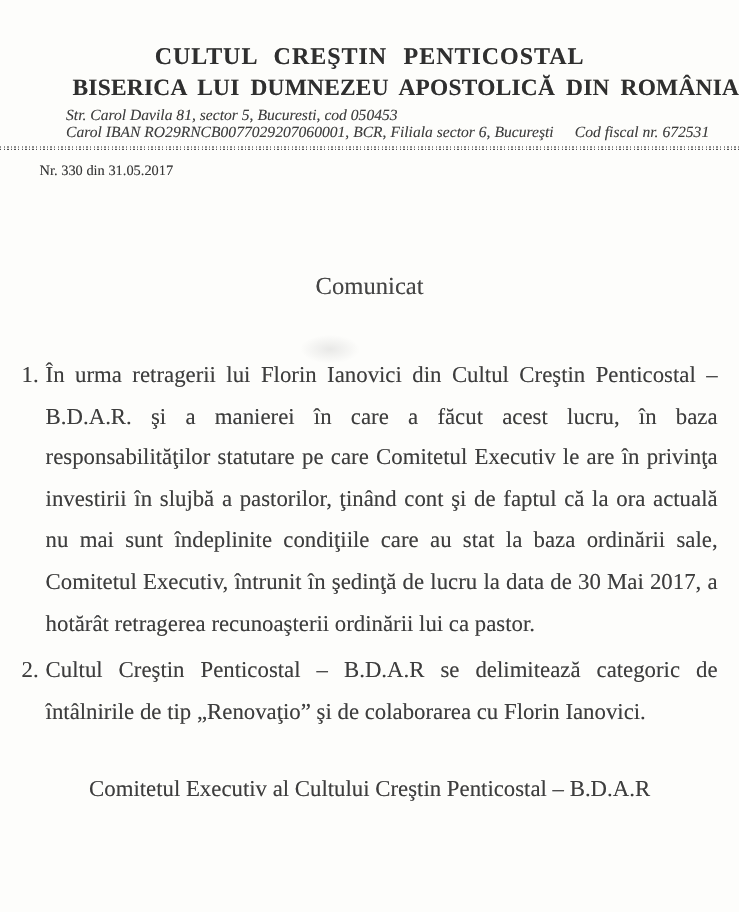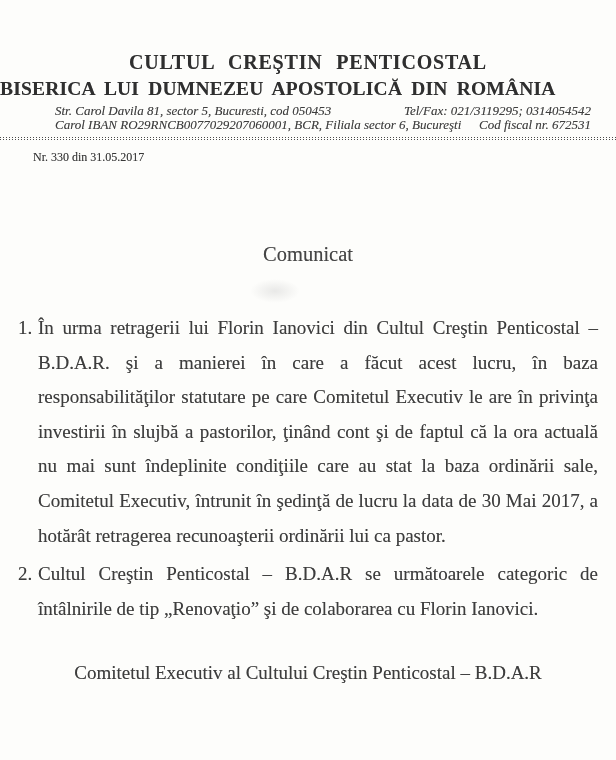--- a/index.html
+++ b/index.html
@@ -11,31 +11,31 @@
     overflow: hidden;
   }
   .page {
     position: relative;
     width: 616px; height: 760px;
     background: #fdfdfb;
     overflow: hidden;
     text-shadow: 0 0 0.5px rgba(70,70,70,0.45);
   }
   
-  .letterhead { padding-top: 49px; }
+  .letterhead { padding-top: 34px; }
   .org1 {
     text-align: center;
     font-size: 20px; font-weight: bold;
     letter-spacing: 0.8px; word-spacing: 8px;
     color: #2f2f2f;
     line-height: 26px;
     white-space: nowrap;
   }
   .org2 {
-    text-align: left;
+    text-align: right;
     font-size: 19.5px; font-weight: bold;
     letter-spacing: 0.2px; word-spacing: 4px;
     color: #2f2f2f;
     line-height: 27px;
     white-space: nowrap;
   }
   .info { margin: 2px 25px 0 55px; font-style: italic; font-size: 13px; color: #3f3f3f; }
   .info-row { display: flex; justify-content: space-between; line-height: 14px; white-space: nowrap; }
   
   .dotted-separator {
@@ -80,21 +80,20 @@
 <body>
 
 <div class="page">
 
   <header class="letterhead">
     <div class="org1">CULTUL  CREŞTIN  PENTICOSTAL</div>
     <div class="org2">BISERICA LUI  DUMNEZEU  APOSTOLICĂ  DIN  ROMÂNIA</div>
     <div class="info">
       <div class="info-row">
         <span>Str. Carol Davila 81, sector 5, Bucuresti, cod 050453</span>
-        <span>Tel/Fax: 021/3119295; 0314054542</span>
       </div>
       <div class="info-row">
         <span>Carol  IBAN  RO29RNCB0077029207060001, BCR, Filiala sector 6, Bucureşti</span>
         <span>Cod  fiscal  nr. 672531</span>
       </div>
     </div>
   </header>
 
   <div class="dotted-separator"></div>
 
@@ -107,20 +106,20 @@
 
     <div class="body-text">
 
       <div class="item item-1">
         <span class="num">1.</span>
         <span class="txt">În urma retragerii lui Florin Ianovici din Cultul Creştin Penticostal – B.D.A.R. şi a manierei în care a făcut acest lucru, în baza responsabilităţilor statutare pe care Comitetul Executiv le are în privinţa  investirii în slujbă a pastorilor, ţinând cont şi de faptul că la ora actuală nu mai sunt îndeplinite condiţiile care au stat la baza ordinării sale, Comitetul Executiv, întrunit în şedinţă de lucru la data de 30 Mai 2017, a hotărât retragerea recunoaşterii ordinării lui ca pastor.</span>
       </div>
 
       <div class="item item-2">
         <span class="num">2.</span>
-        <span class="txt">Cultul Creştin Penticostal – B.D.A.R se următoarele categoric de întâlnirile de tip „Renovaţio” şi de colaborarea cu Florin Ianovici.</span>
+        <span class="txt">Cultul Creştin Penticostal – B.D.A.R se delimitează categoric de întâlnirile de tip „Renovaţio” şi de colaborarea cu Florin Ianovici.</span>
       </div>
     </div>
 
     <div class="signature">Comitetul Executiv al Cultului Creştin Penticostal – B.D.A.R</div>
   </main>
 
 </div>
 
 </body></html>

